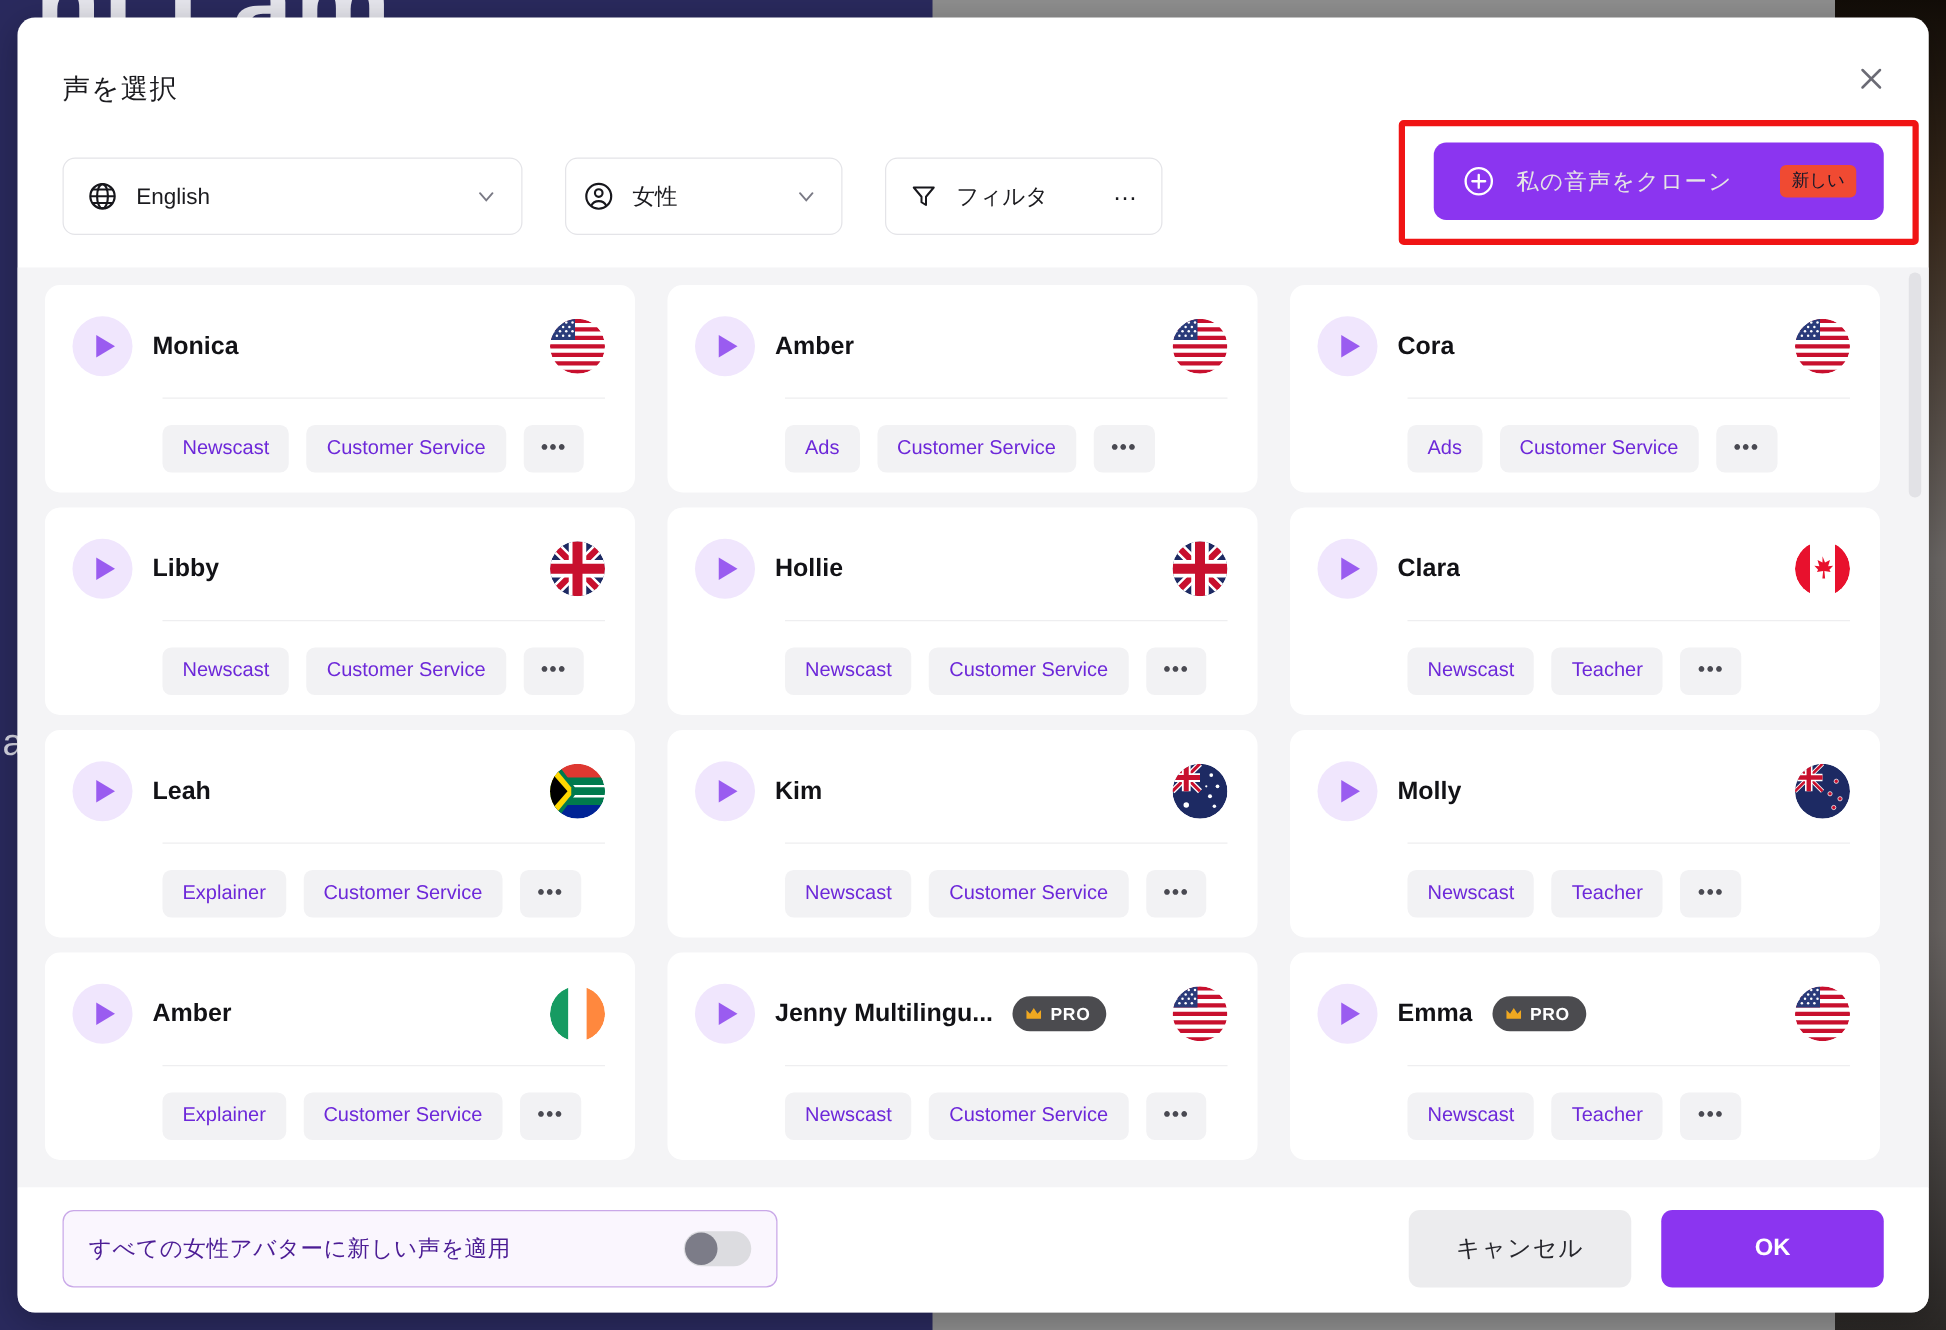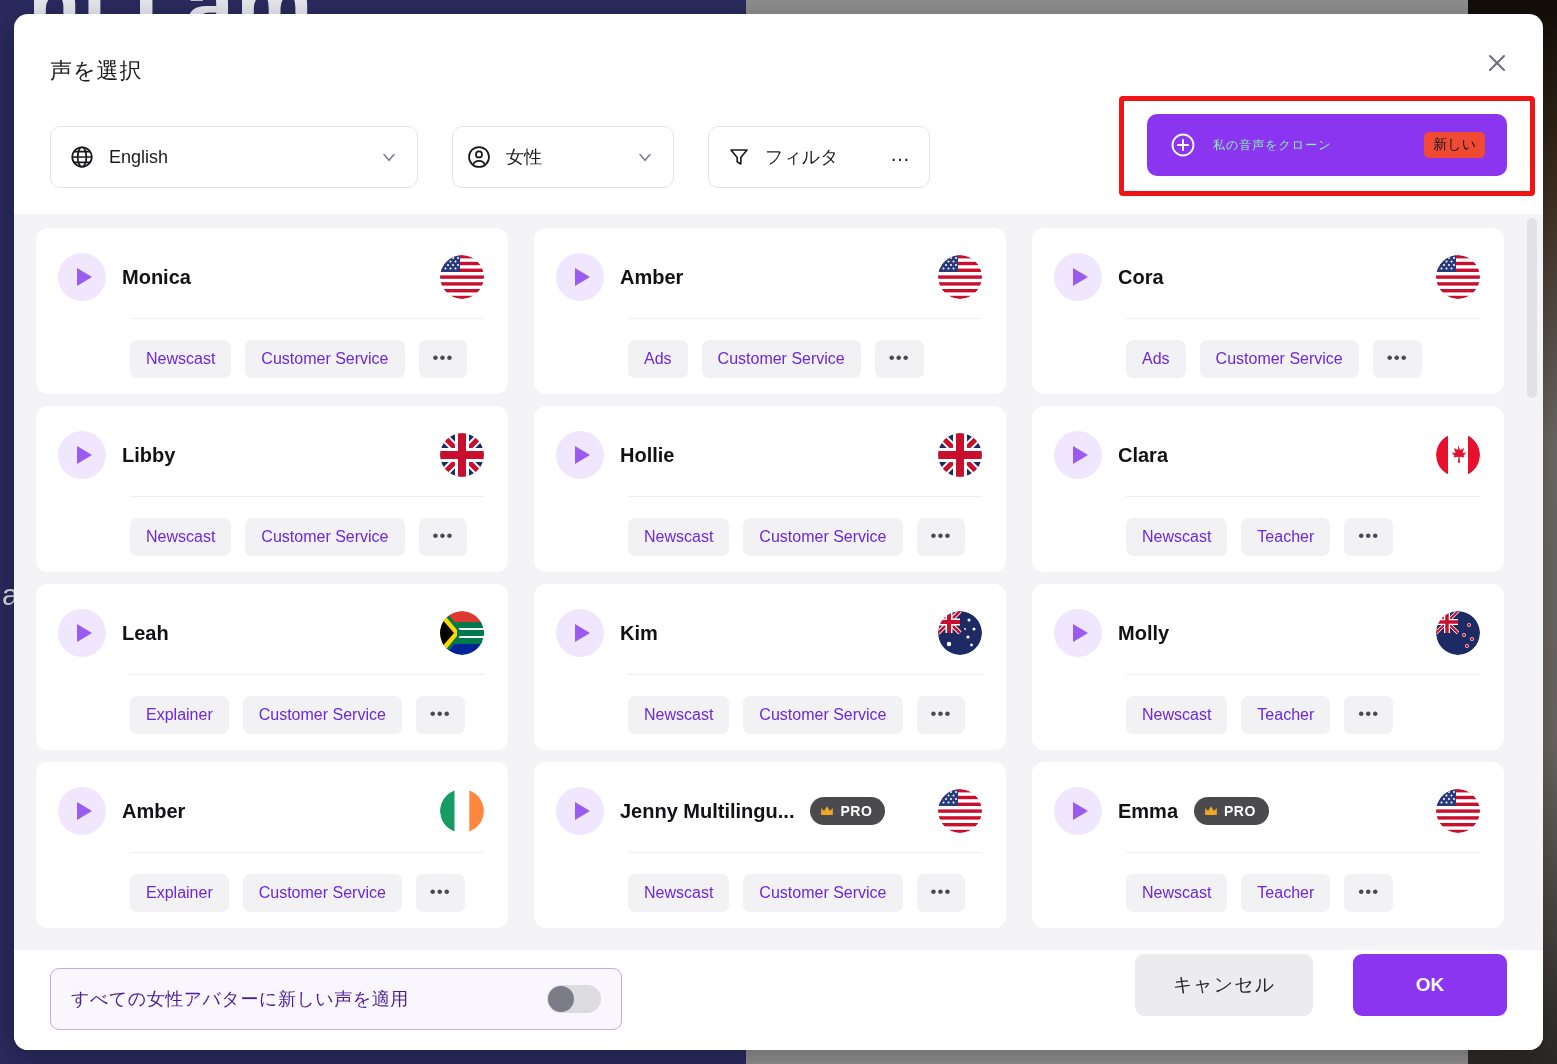--- a/index.html
+++ b/index.html
@@ -136,22 +136,22 @@
     background: #8b35f0;
     border-radius: 10px;
     display: flex;
     align-items: center;
     gap: 16px;
     padding: 0 22px;
     cursor: pointer;
   }
   .clone-plus { display: flex; align-items: center; color: #fff; }
   .clone-label {
-    font-size: 12px;
-    color: #86efac;
+    font-size: 18px;
+    color: #e5e5e5;
     letter-spacing: 1px;
     white-space: nowrap;
     text-align: center;
   }
   .clone-badge {
     margin-left: auto;
     background: #f04a32;
     color: #0f172a;
     font-size: 14px;
     padding: 4px 9px;
@@ -318,45 +318,44 @@
   }
   .toggle-knob {
     position: absolute;
     left: 1px; top: 1px;
     width: 26px; height: 26px;
     border-radius: 50%;
     background: #7c7c88;
   }
   .footer-btns {
     position: absolute;
-    right: 36px; top: 4px;
+    right: 36px; top: 18px;
     display: flex;
     gap: 24px;
   }
   .btn {
     height: 62px;
     border-radius: 9px;
     display: flex;
     align-items: center;
     justify-content: center;
     font-size: 19px;
     cursor: pointer;
   }
   .btn-cancel {
     width: 178px;
     background: #ececee;
     color: #26262c;
     letter-spacing: 1px;
   }
   .btn-ok {
-    width: 154px;
+    width: 178px;
     background: #8b35f0;
     color: #ffffff;
     font-weight: 700;
-    margin-left: 16px;
   }
 </style>
 </head>
 <body>
 
 <div class="backdrop">
   <div class="bg-strip-grey"></div>
   <div class="bg-navy">
     <div class="bg-navy-text">hi I am</div>
     <div class="bg-navy-side">a ( l e t</div>

